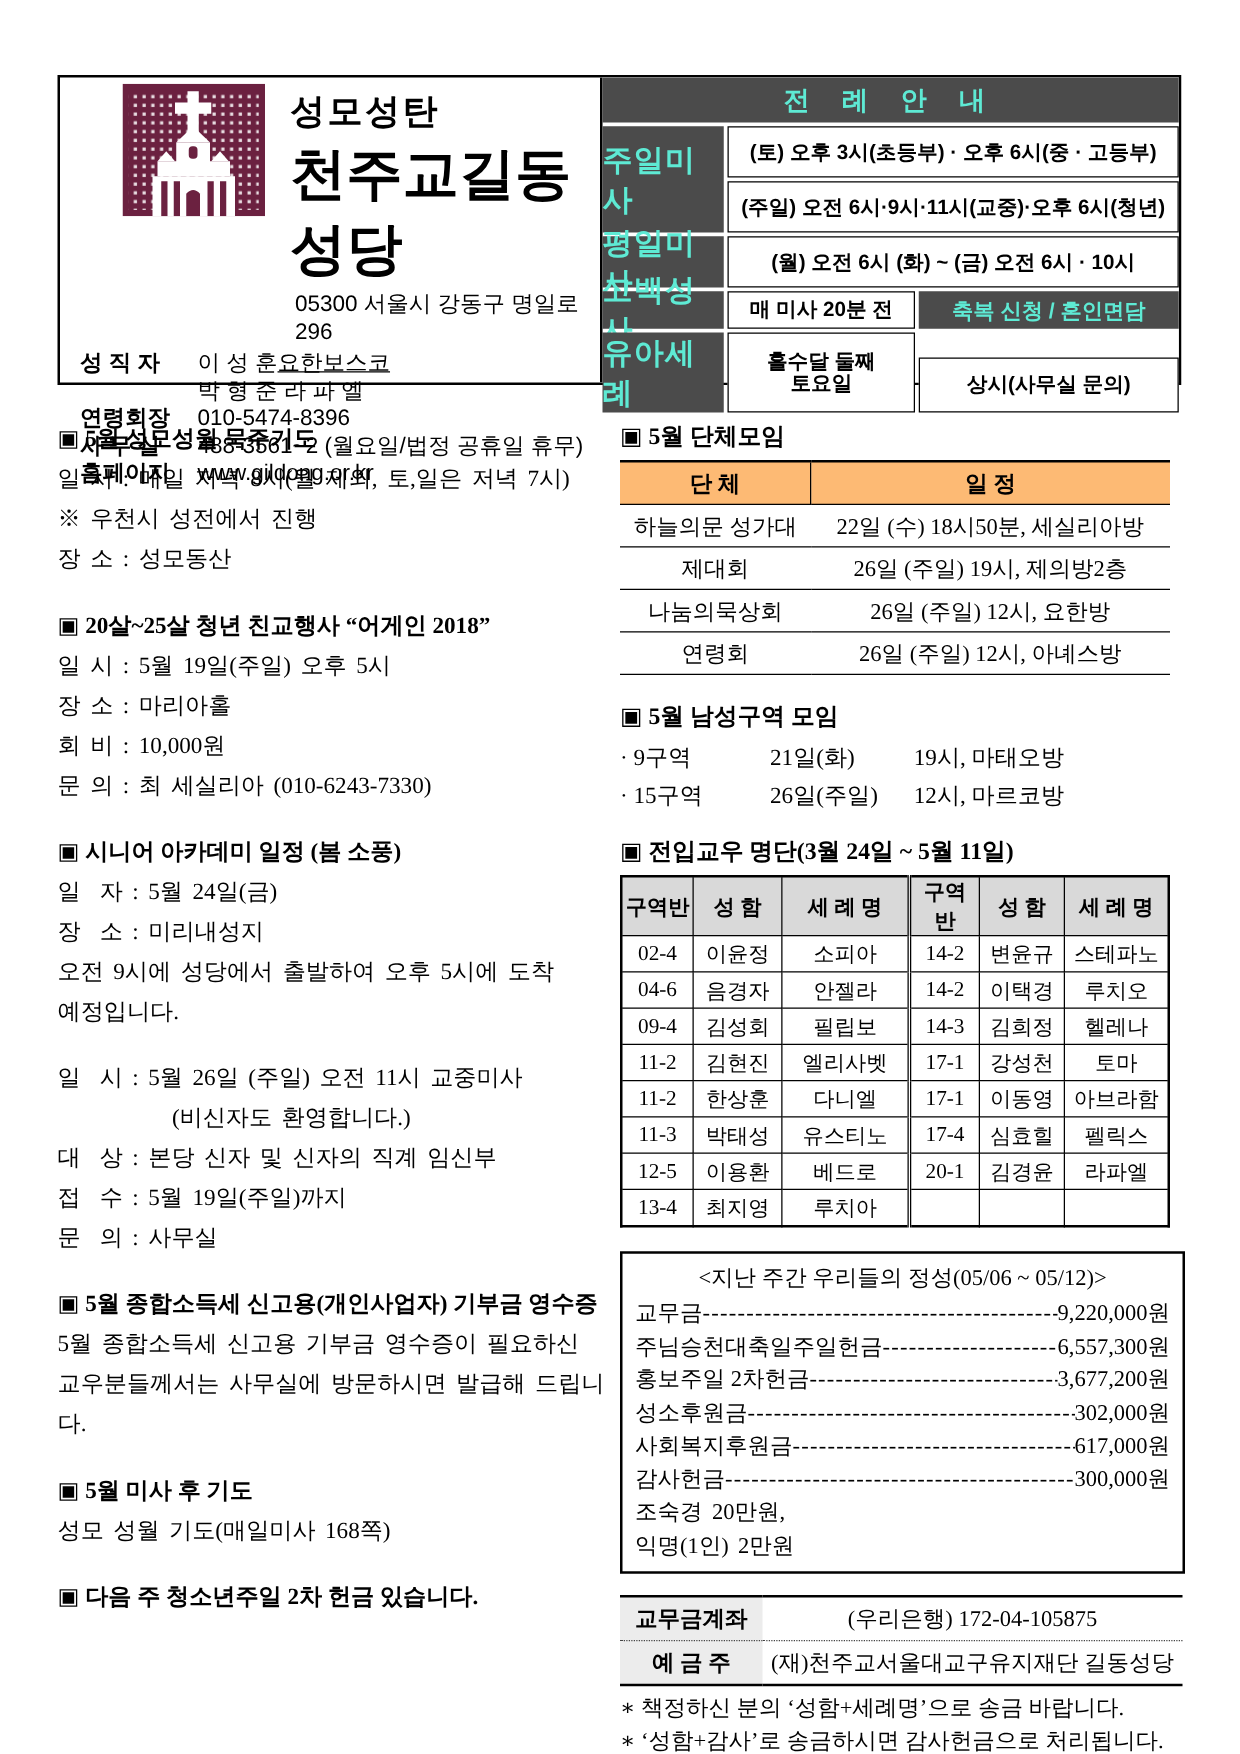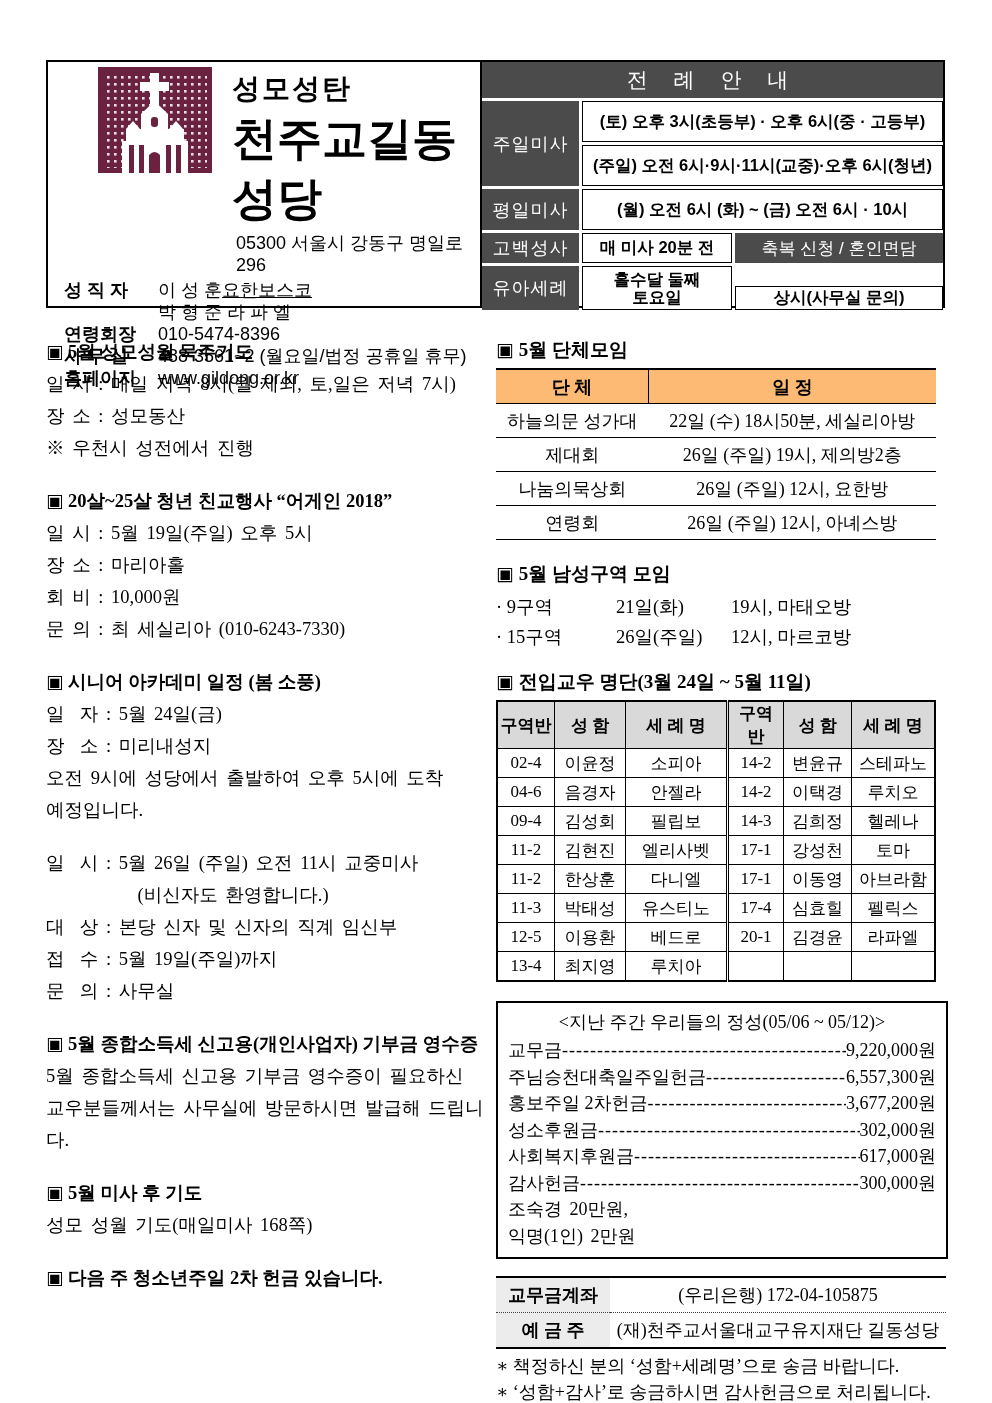--- a/index.html
+++ b/index.html
@@ -21,24 +21,24 @@
   .big-title{font-size:45px;font-weight:bold;margin-top:1px;letter-spacing:0;}
   .address{margin-left:188px;margin-top:2px;font-family:var(--sans);font-size:18px;}
   .info{margin-left:16px;margin-top:3px;}
   .info-row{display:flex;height:22px;align-items:center;font-family:var(--sans);font-size:18px;}
   .info-label{width:94px;font-weight:bold;flex:0 0 auto;}
   .uline{text-decoration:underline;}
 
   .header-right{width:465px;box-sizing:border-box;border-left:2px solid #000;background:#fff;
                 display:grid;grid-template-columns:97px 150px 1fr;
                 grid-template-rows:36px 41px 41px 41px 30px 1fr;gap:3px;}
-  .dark{background:#4b4b4b;color:#ffffff;display:flex;align-items:center;justify-content:center;
-        font-family:var(--sans);font-weight:normal;}
+  .dark{background:#4b4b4b;color:#5eead4;display:flex;align-items:center;justify-content:center;
+        font-family:var(--sans);font-weight:bold;}
   .lt-title{grid-column:1/4;grid-row:1;font-size:21px;letter-spacing:10px;}
-  .lt-label{font-size:18px;letter-spacing:1px;}
+  .lt-label{font-size:24px;letter-spacing:1px;}
   .lab-sun{grid-column:1;grid-row:2/4;}
   .lab-week{grid-column:1;grid-row:4;}
   .lab-conf{grid-column:1;grid-row:5;}
   .lab-bapt{grid-column:1;grid-row:6;}
   .cellw{background:#fff;border:1px solid #000;display:flex;align-items:center;justify-content:center;
          font-family:var(--sans);font-weight:bold;font-size:16.5px;text-align:center;}
   .c-sun1{grid-column:2/4;grid-row:2;}
   .c-sun2{grid-column:2/4;grid-row:3;}
   .c-week{grid-column:2/4;grid-row:4;}
   .c-conf{grid-column:2;grid-row:5;}
@@ -186,22 +186,22 @@
 
   <div class="columns">
 
     <div class="col-left">
 
     <div class="section">
         <div class="section-title">▣ 5월 성모성월 묵주기도</div>
         <div>
 
         <div class="line">일 시 : 매일 저녁 8시(월 제외, 토,일은 저녁 7시)</div>
+            <div class="line">※ 우천시 성전에서 진행</div>
             <div class="line">장 소 : 성모동산</div>
-            <div class="line">※ 우천시 성전에서 진행</div>
           </div>
       </div>
         <div class="section">
         <div class="section-title">▣ 20살~25살 청년 친교행사 “어게인 2018”</div>
         <div>
 
         <div class="line">일 시 : 5월 19일(주일) 오후 5시</div>
             <div class="line">장 소 : 마리아홀</div>
             <div class="line">회 비 : 10,000원</div>
             <div class="line">문 의 : 최 세실리아 (010-6243-7330)</div>

